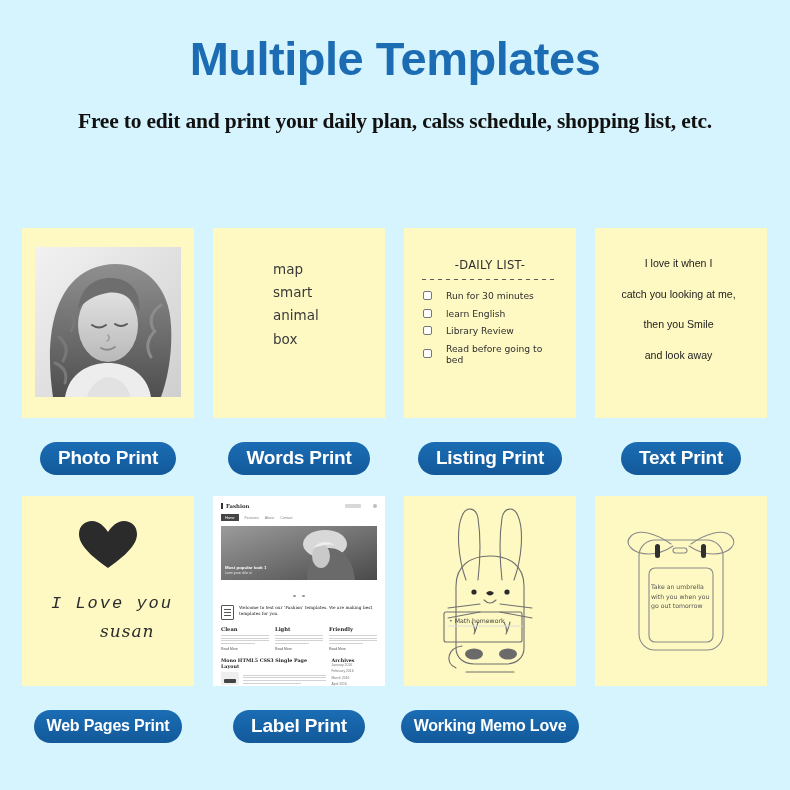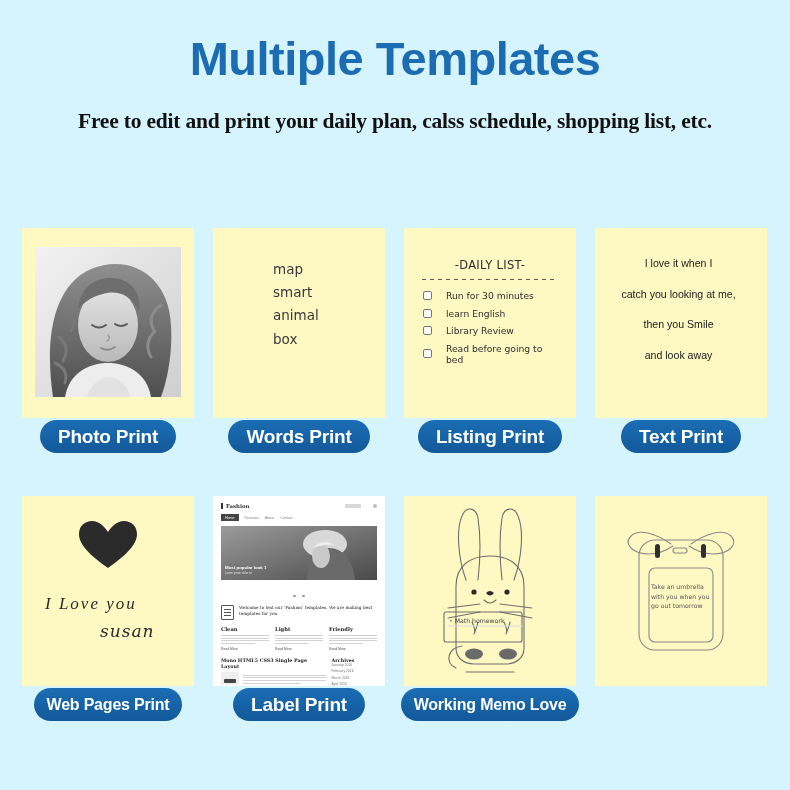--- a/index.html
+++ b/index.html
@@ -34,21 +34,21 @@
     row-gap: 0;
   }
   .cell-card { grid-row: span 1; }
   .card {
     width: 172px; height: 190px;
     background: #fef9c3;
     overflow: hidden;
     position: relative;
     box-shadow: 0 0 0 0 rgba(0,0,0,0);
   }
-  .btn-wrap { display: flex; align-items: flex-start; justify-content: center; height: 76px; }
+  .btn-wrap { display: flex; align-items: center; justify-content: center; height: 76px; }
   .btn {
     background: #15609f;
     background-image: linear-gradient(#1b6db4, #12599a);
     color: #fff;
     border-radius: 17px;
     font-weight: 700;
     letter-spacing: -0.2px;
     display: inline-flex; align-items: center; justify-content: center;
     height: 33px;
     padding: 0 18px;
@@ -99,23 +99,23 @@
   
   .textlines {
     position: absolute; left: 0; top: 30px; width: 167px;
     text-align: center; font-size: 10.6px; color: #222; line-height: 1;
   }
   .textlines div { margin-bottom: 20px; }
 
   
   .heart { position: absolute; left: 50%; top: 24px; transform: translateX(-50%); }
   .note-line1 {
-    position: absolute; left: 23px; top: 98px;
+    position: absolute; left: 29px; top: 98px;
     font-size: 17px; color: #2b2b2b; font-style: italic;
-    font-family: Liberation Serif, serif; letter-spacing: 2px;
+    font-family: Liberation Mono, monospace; letter-spacing: 2px;
   }
   .note-line2 {
     position: absolute; left: 78px; top: 125px;
     font-size: 17px; color: #2b2b2b; font-style: italic;
     font-family: "DejaVu Serif", serif; letter-spacing: 1px;
   }
 
   
   .web { position: absolute; inset: 0; background: #fff; padding: 7px 8px; }
   .web-top { display: flex; align-items: center; justify-content: space-between; }

